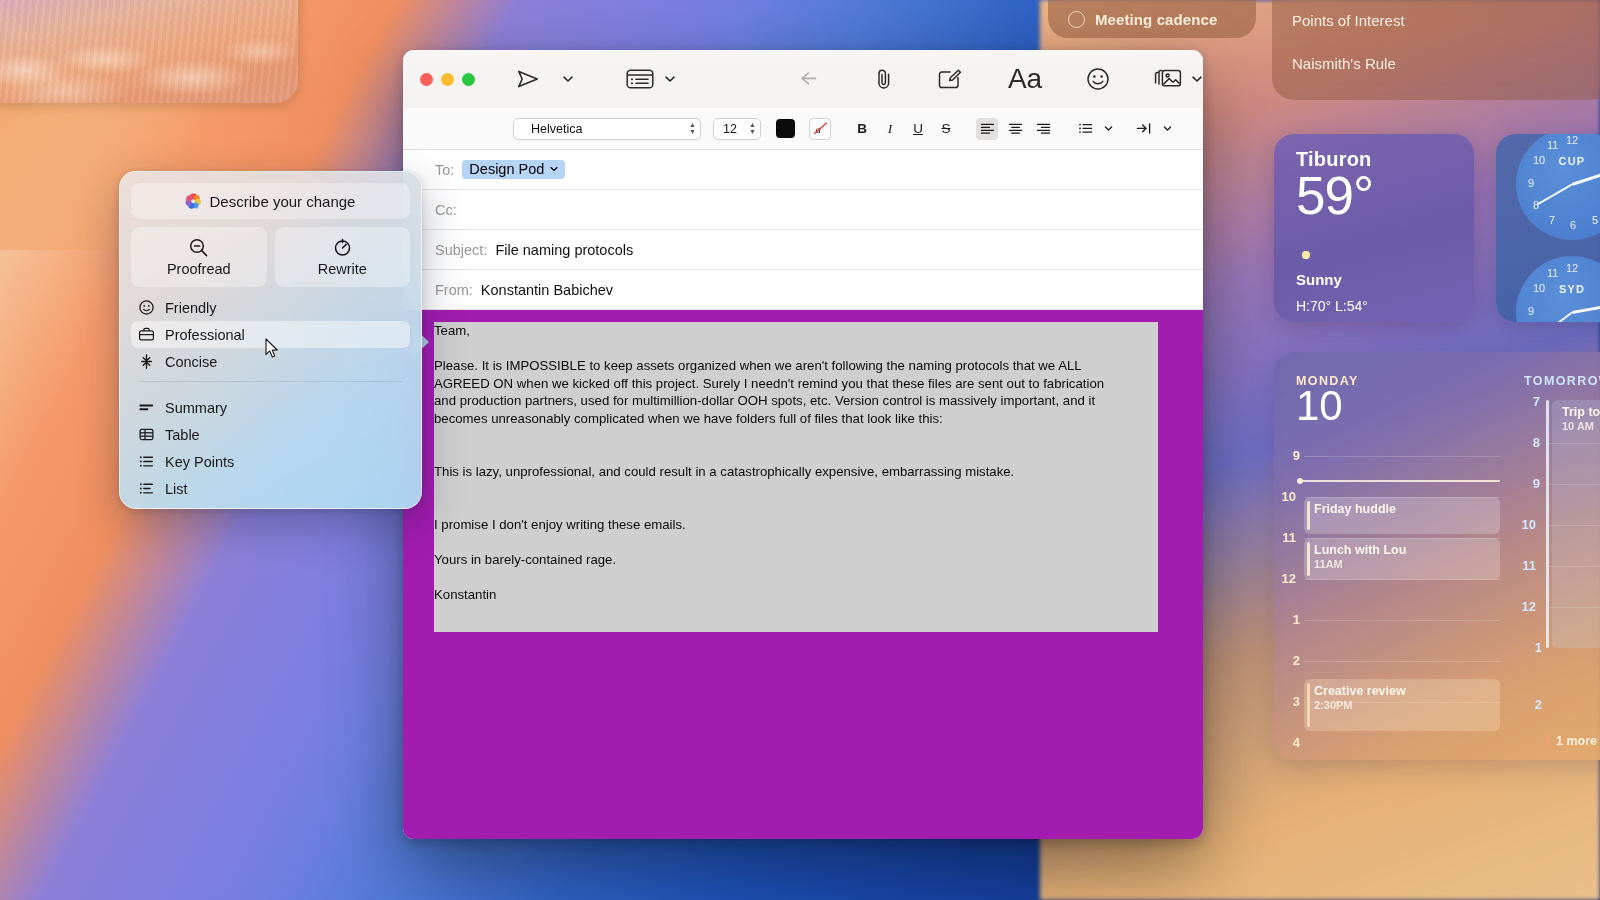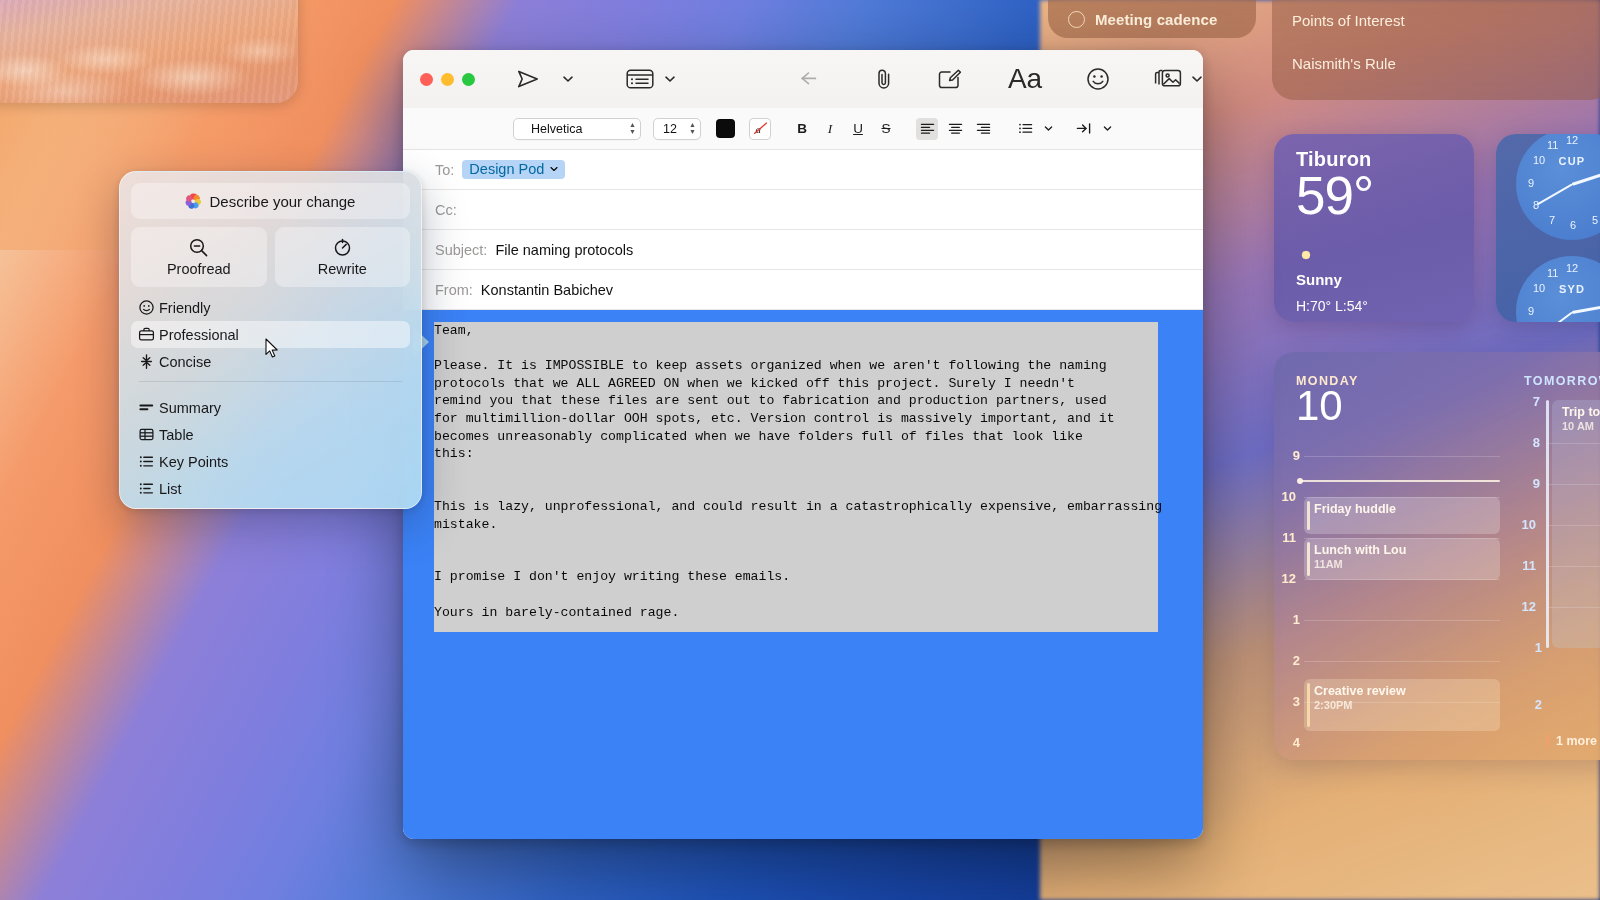--- a/index.html
+++ b/index.html
@@ -216,23 +216,23 @@
   .hdrfield{
     height:40px; border-bottom:1px solid #e8e6e5; display:flex; align-items:center;
     padding-left:32px; gap:8px; flex:0 0 auto; background:#fff;
   }
   .hdrfield .lab{ color:#9b9997; font-size:14.5px; }
   .hdrfield .val{ color:#111; font-size:14.5px; font-weight:500; }
   .token{
     background:#b6d4f5; border-radius:4px; padding:1px 6px 2px 7px;
     display:flex; align-items:center; gap:5px;
   }
-  .token .ttxt{ font-size:14.5px; color:#0369a1; font-weight:500;}
-
-  #body-area{ flex:1 1 auto; background:#3b82f6; padding:12px 0 0 0; position:relative; overflow:hidden;font-family:Liberation Mono, monospace; }
+  .token .ttxt{ font-size:14.5px; color:#000000; font-weight:500;}
+
+  #body-area{ flex:1 1 auto; background:#a21caf; padding:12px 0 0 0; position:relative; overflow:hidden; }
   .para{ font-size:13.2px; line-height:17.6px; color:#0a0a0a; padding-left:31px; }
   .para span.sel{ background:#cfcfcf; }
   .blank{ height:17.6px; }
   .selblock{ background:#cfcfcf; }
 
   
   #wt-popup{
     position:absolute; left:119px; top:171px; width:303px; height:338px;
     border-radius:17px;
     background:linear-gradient(152deg,
@@ -258,21 +258,21 @@
   }
   .wt-row .dtxt{ font-size:15px; color:#18181a; font-weight:500; }
   .wt-two{ display:flex; gap:8px; margin-top:8px; }
   .wt-card{
     flex:1 1 0; height:60px; border-radius:9px; background:rgba(255,255,255,.34);
     display:flex; flex-direction:column; align-items:center; justify-content:center; gap:3px;
   }
   .wt-card .clbl{ font-size:14.5px; color:#18181a; font-weight:500; }
   .wt-list{ margin-top:7px; }
   .wt-item{
-    height:27px; border-radius:7px; display:flex; align-items:center; gap:4px; padding-left:7px;
+    height:27px; border-radius:7px; display:flex; align-items:center; gap:10px; padding-left:7px;
     position:relative;
   }
   .wt-item.hl{ background:rgba(255,255,255,.46); }
   .wt-item .ilbl{ font-size:14.5px; color:#18181a; }
   .wt-div{ height:1px; background:rgba(80,90,110,.16); margin:6px 8px 5px 8px; }
 
   
   .ai-ring{ width:16px;height:16px; position:relative; }
   .ai-ring i{
     position:absolute; width:6.4px; height:6.4px; border-radius:50%;
@@ -488,21 +488,21 @@
       </svg>
     </div>
     <div class="tb-btn" style="margin-left:7px;">
       <svg width="14" height="14" viewBox="0 0 14 14" fill="none" stroke="#2a2a2a" stroke-width="1.6" stroke-linecap="round" stroke-linejoin="round">
         <path d="M3 5.2 L7 9 L11 5.2"></path>
       </svg>
     </div>
   </div>
 
   <div id="formatbar">
-    <div class="fontbox" style="width:128px;padding-left:17px;">
+    <div class="fontbox" style="width:188px;padding-left:17px;">
       <div class="txt">Helvetica</div>
       <div class="stepper">
           <span>▲</span>
           <span>▼</span>
         </div>
     </div>
     <div class="fontbox" style="width:48px; margin-left:6px;">
       <div class="txt">12</div>
       <div class="stepper">
           <span>▲</span>
@@ -608,20 +608,23 @@
       <div class="para" style="max-width:724px; padding-right:8px;">Please. It is IMPOSSIBLE to keep assets organized when we aren't following the naming protocols that we ALL AGREED ON when we kicked off this project. Surely I needn't remind you that these files are sent out to fabrication and production partners, used for multimillion-dollar OOH spots, etc. Version control is massively important, and it becomes unreasonably complicated when we have folders full of files that look like this:</div>
       <div class="blank"></div>
       <div class="blank"></div>
       <div class="para">This is lazy, unprofessional, and could result in a catastrophically expensive, embarrassing mistake.</div>
       <div class="blank"></div>
       <div class="blank"></div>
       <div class="para">I promise I don't enjoy writing these emails.</div>
       <div class="blank"></div>
       <div class="para">Yours in barely-contained rage.</div>
       <div class="blank"></div>
+      <div class="para">
+        <span class="sel">Konstantin</span>
+      </div>
     </div>
   </div>
 </div>
 
 <div id="wt-tail"></div>
 <div id="wt-popup">
 
   <div class="wt-row">
     <div class="ai-ring">
       <i style="background:#f04a46; transform:translate(0px,-4.6px);"></i>

